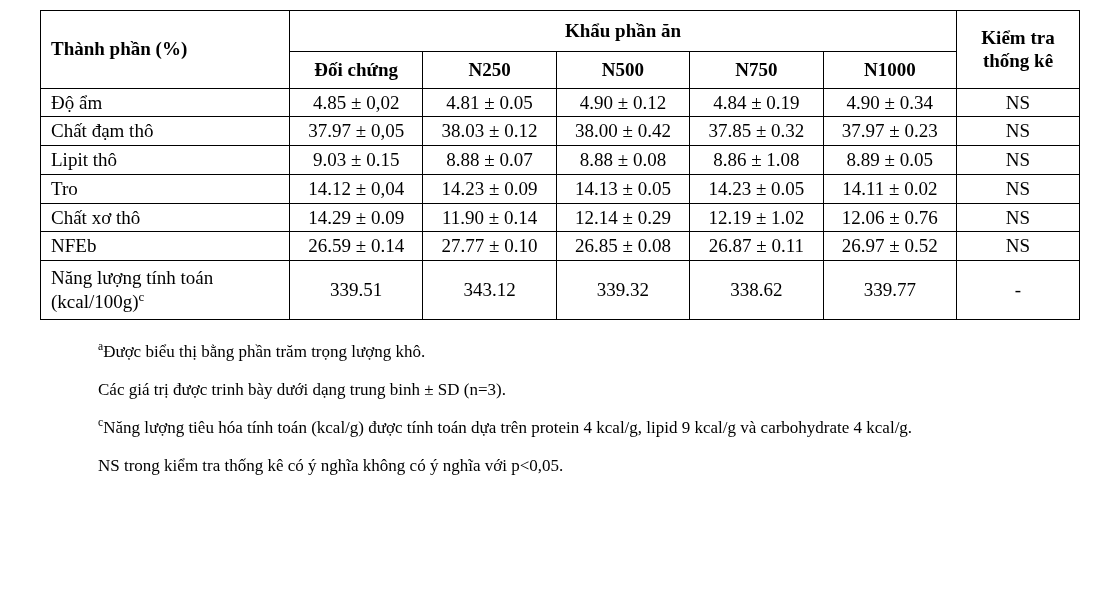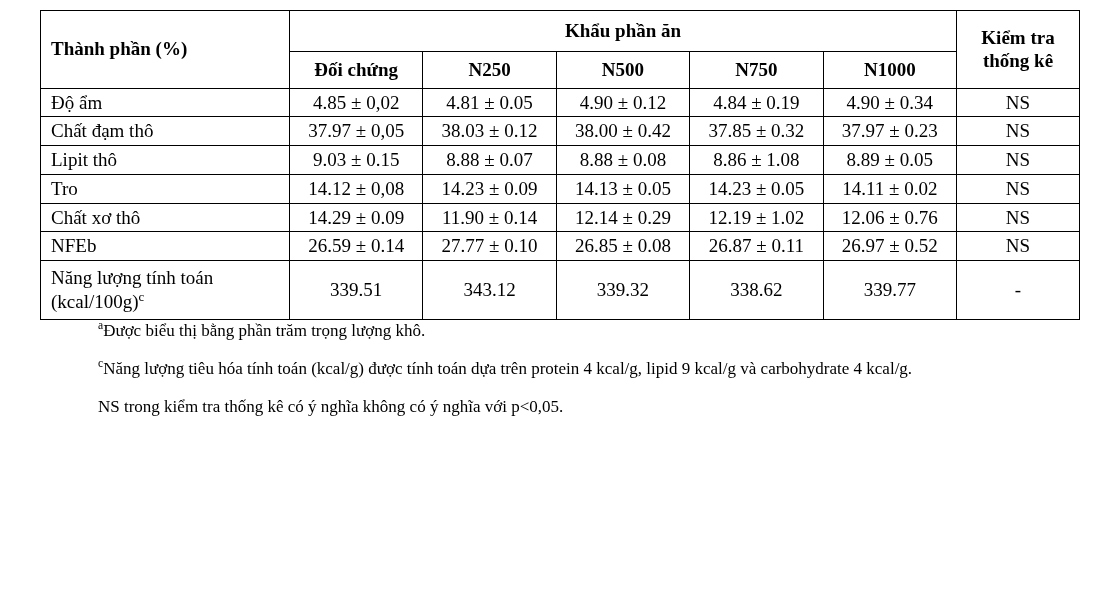--- a/index.html
+++ b/index.html
@@ -77,21 +77,21 @@
   .tall-row td {
     height: 54px;
   }
   sup {
     font-size: 0.68em;
     vertical-align: super;
     line-height: 0;
   }
   .notes {
     margin-left: 98px;
-    margin-top: 0;
+    margin-top: 21px;
     width: 960px;
   }
   .note {
     font-size: 17px;
     line-height: 1.35;
     margin-bottom: 15px;
   }
   .note:last-child {
     margin-bottom: 0;
     font-family: Liberation Serif, serif;
@@ -143,21 +143,21 @@
         <td class="row-label">Lipit thô</td>
         <td class="val">9.03 ± 0.15</td>
         <td class="val">8.88 ± 0.07</td>
         <td class="val">8.88 ± 0.08</td>
         <td class="val">8.86 ± 1.08</td>
         <td class="val">8.89 ± 0.05</td>
         <td class="check">NS</td>
       </tr>
       <tr>
         <td class="row-label">Tro</td>
-        <td class="val">14.12 ± 0,08</td>
+        <td class="val">14.12 ± 0,04</td>
         <td class="val">14.23 ± 0.09</td>
         <td class="val">14.13 ± 0.05</td>
         <td class="val">14.23 ± 0.05</td>
         <td class="val">14.11 ± 0.02</td>
         <td class="check">NS</td>
       </tr>
       <tr>
         <td class="row-label">Chất xơ thô</td>
         <td class="val">14.29 ± 0.09</td>
         <td class="val">11.90 ± 0.14</td>
@@ -182,17 +182,18 @@
         <td class="val">339.32</td>
         <td class="val">338.62</td>
         <td class="val">339.77</td>
         <td class="check">-</td>
       </tr>
     </tbody>
   </table>
 
   <div class="notes">
     <div class="note"><sup>a</sup><span>Được biểu thị bằng phần trăm trọng lượng khô.</span></div>
+    <div class="note"><sup></sup><span>Các giá trị được trinh bày dưới dạng trung binh ± SD (n=3).</span></div>
     <div class="note"><sup>c</sup><span>Năng lượng tiêu hóa tính toán (kcal/g) được tính toán dựa trên protein 4 kcal/g, lipid 9 kcal/g và carbohydrate 4 kcal/g.</span></div>
     <div class="note"><sup></sup><span>NS trong kiểm tra thống kê có ý nghĩa không có ý nghĩa với p&lt;0,05.</span></div>
   </div>
 
 </div>
 
 </body></html>

